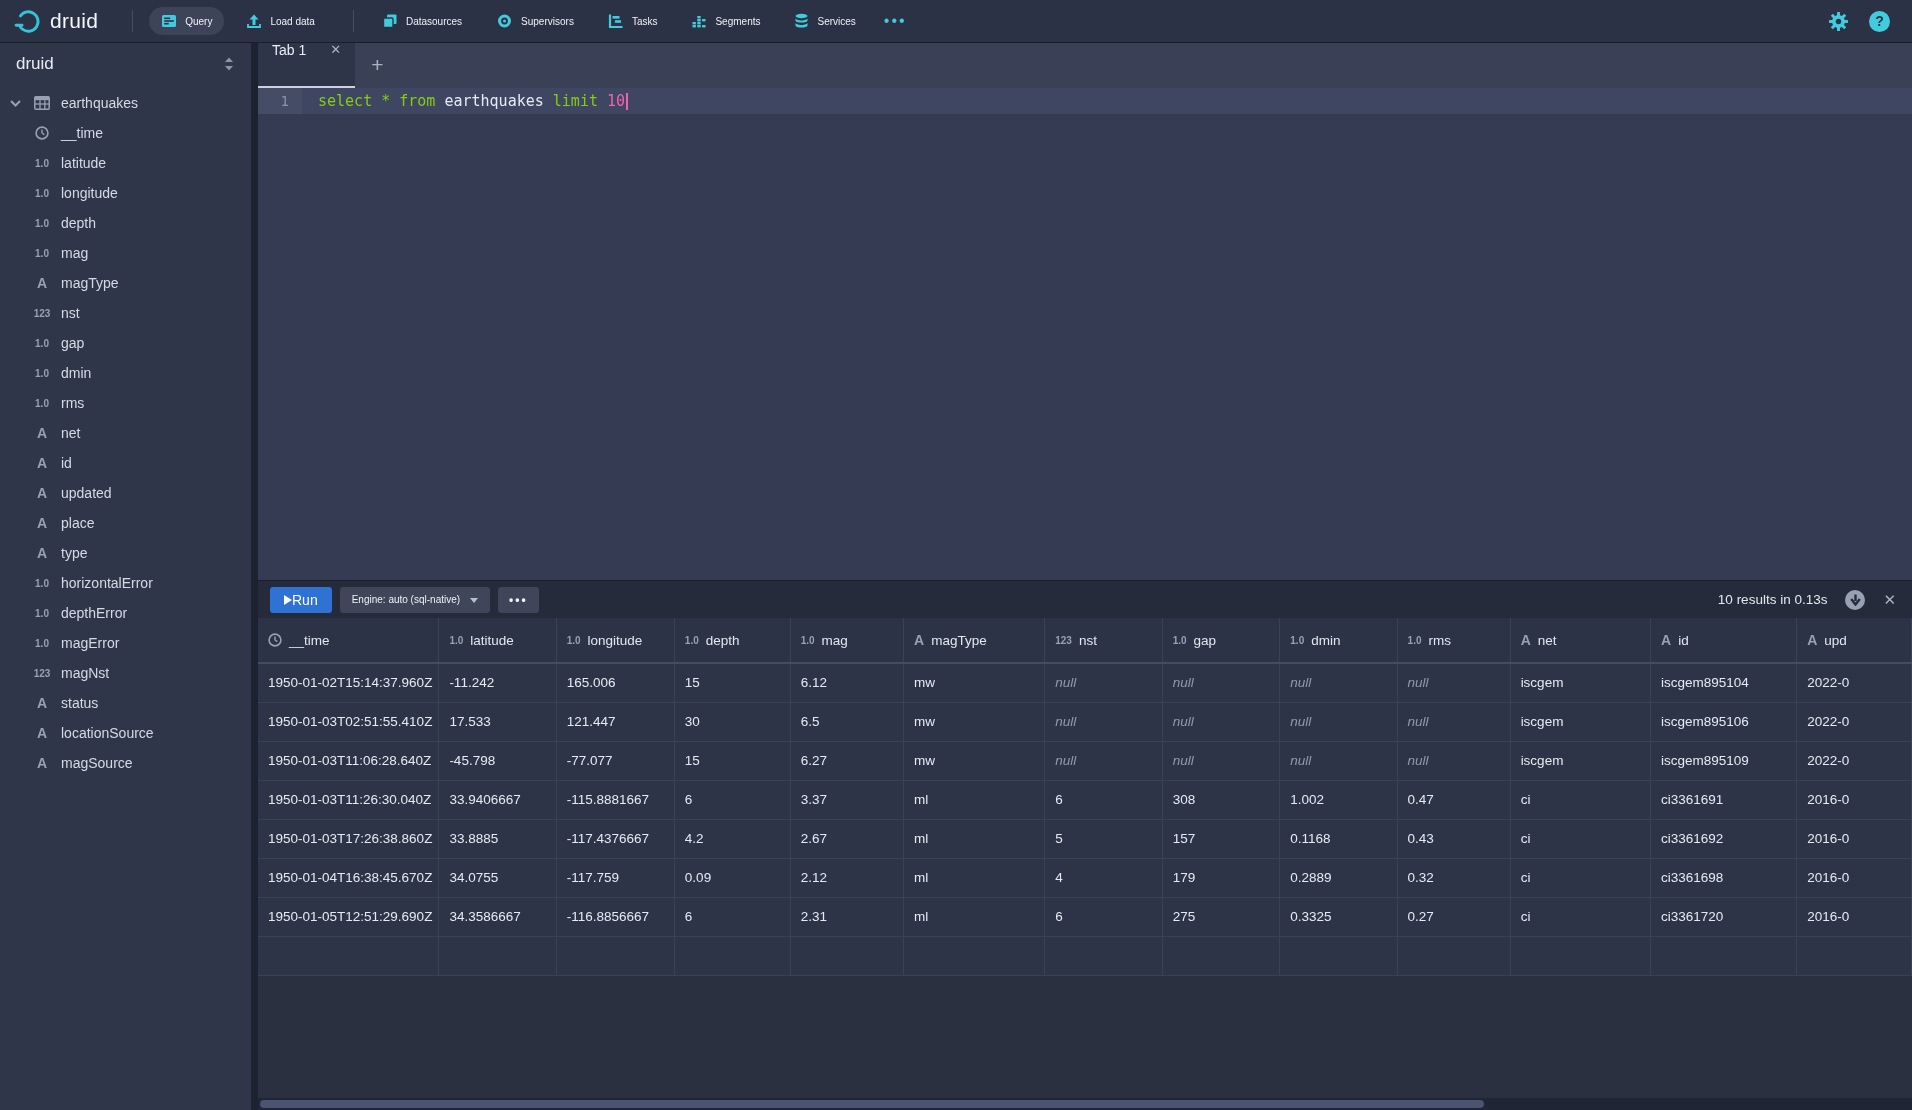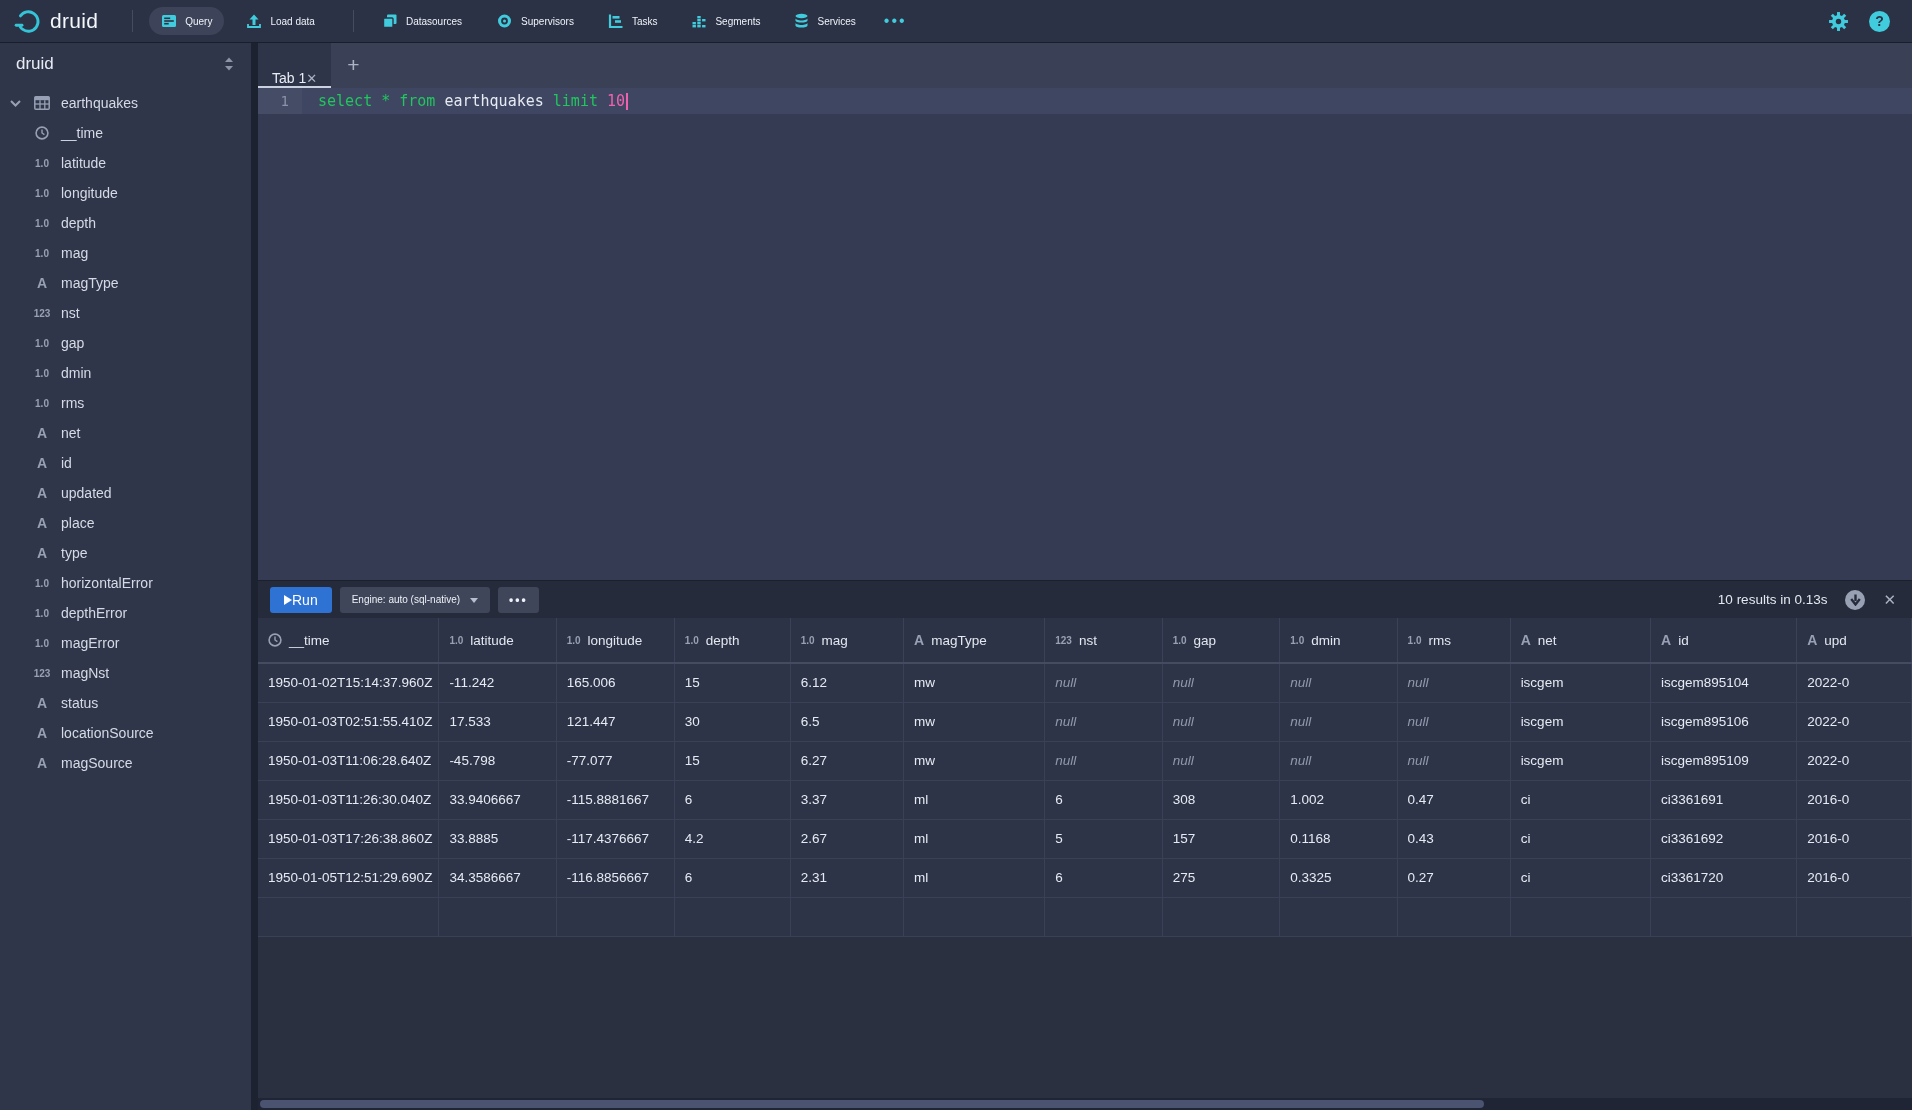--- a/index.html
+++ b/index.html
@@ -39,32 +39,32 @@
   .sb-row .chev { width:30px; display:flex; justify-content:center; flex:0 0 auto; }
   .sb-row .iconslot { width:24px; display:flex; justify-content:center; align-items:center; flex:0 0 auto; margin-right:7px; }
   .sb-row.child { padding-left:30px; }
   .type-num { font-size:10px; font-weight:bold; color:#97a0b4; letter-spacing:0; }
   .type-str { font-size:14px; font-weight:bold; color:#97a0b4; }
 
   
   .main { flex:1; display:flex; flex-direction:column; min-width:0; }
 
   .tabbar { height:46px; background:#3a4156; display:flex; align-items:stretch; flex:0 0 auto; }
-  .tab { background:#2f3548; display:flex; align-items:flex-end; padding:0 14px; gap:0;
+  .tab { background:#2f3548; display:flex; align-items:flex-start; padding:0 14px; gap:24px;
          border-bottom:2px solid #ccd1e0; cursor:pointer; }
   .tab-label { color:#e9edf5; font-size:14px; }
   .tab-close { color:#aab2c4; font-size:13px; cursor:pointer; }
   .tab-add { color:#aab2c4; font-size:21px; display:flex; align-items:center; padding:0 16px; cursor:pointer; }
 
   .editor { flex:1; background:#343b52; position:relative; overflow:hidden; font-family:"DejaVu Sans Mono", monospace; cursor:text; }
   .code-line { display:flex; height:26px; align-items:center; background:#3f4662; }
   .gutter { width:44px; flex:0 0 auto; text-align:right; padding-right:13px; color:#8a93a8;
             font-size:14px; background:#454c66; height:100%; display:flex; align-items:center; justify-content:flex-end; }
   .code { padding-left:16px; font-size:15px; white-space:pre; }
-  .tok-kw { color:#22c55e; }
+  .tok-kw { color:#84cc16; }
   .tok-id { color:#e6eaf2; }
   .tok-num { color:#ee62ae; }
   .tok-plain { color:#e6eaf2; }
   .cursor { display:inline-block; width:2px; height:17px; background:#ee62ae; vertical-align:middle; margin-left:1px; }
 
   .runbar { height:38px; background:#252b3a; border-top:1px solid #1b202d; display:flex; align-items:center;
             padding:0 16px 0 12px; gap:8px; flex:0 0 auto; }
   .btn { height:26px; border-radius:3px; border:none; display:flex; align-items:center; cursor:pointer;
          font-family:"Liberation Sans", sans-serif; }
   .btn-run { background:#2e72d3; color:#ffffff; font-size:14px; padding:0 14px; }
@@ -602,20 +602,35 @@
                 <td>ml</td>
                 <td>5</td>
                 <td>157</td>
                 <td>0.1168</td>
                 <td>0.43</td>
                 <td>ci</td>
                 <td>ci3361692</td>
                 <td>2016-0</td>
               </tr>
               <tr>
+                <td>1950-01-04T16:38:45.670Z</td>
+                <td>34.0755</td>
+                <td>-117.759</td>
+                <td>0.09</td>
+                <td>2.12</td>
+                <td>ml</td>
+                <td>4</td>
+                <td>179</td>
+                <td>0.2889</td>
+                <td>0.32</td>
+                <td>ci</td>
+                <td>ci3361698</td>
+                <td>2016-0</td>
+              </tr>
+              <tr>
                 <td>1950-01-05T12:51:29.690Z</td>
                 <td>34.3586667</td>
                 <td>-116.8856667</td>
                 <td>6</td>
                 <td>2.31</td>
                 <td>ml</td>
                 <td>6</td>
                 <td>275</td>
                 <td>0.3325</td>
                 <td>0.27</td>

